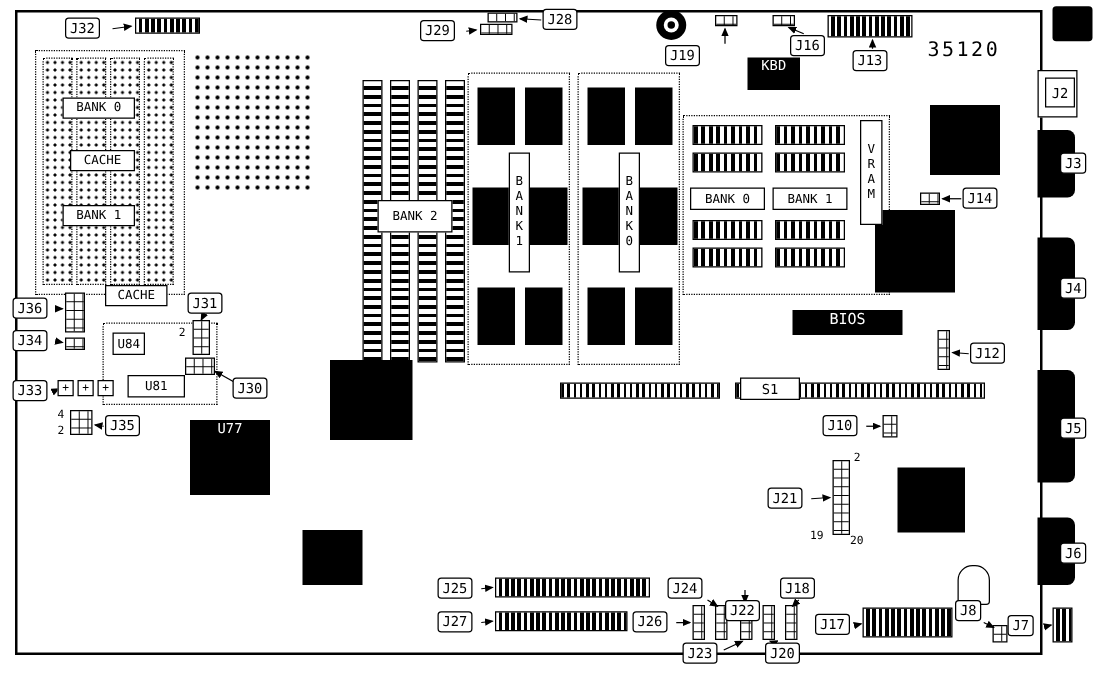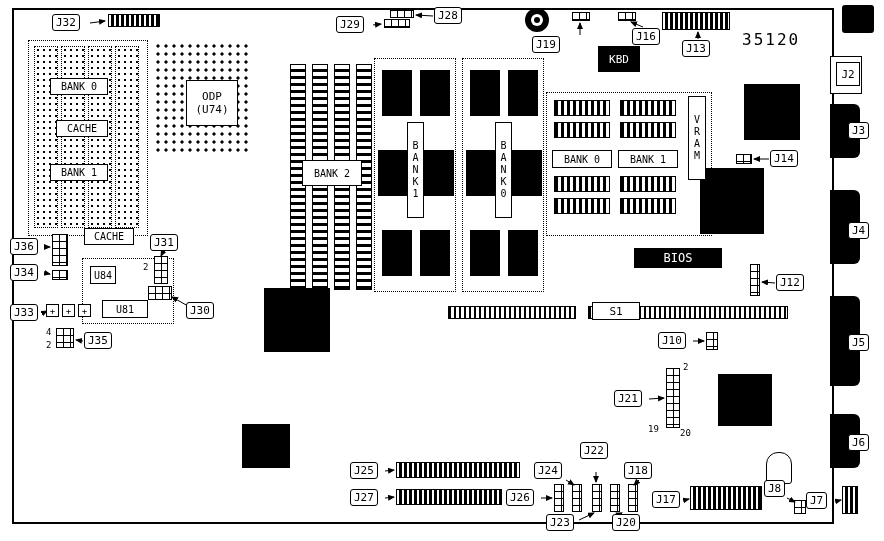--- a/index.html
+++ b/index.html
@@ -3,21 +3,21 @@
 <meta charset="utf-8">
 <style>
   *{margin:0;padding:0;box-sizing:border-box}
   html,body{width:884px;height:541px;background:#fff;overflow:hidden}
   body{font-family:"DejaVu Sans Mono","Liberation Mono",monospace;color:#000;position:relative}
   .abs{position:absolute}
   .lbl{position:absolute;z-index:6;background:#fff;border:1px solid #000;border-radius:3px;
        font-size:11px;line-height:15px;text-align:center;padding:0 3px;white-space:nowrap}
   .box{position:absolute;z-index:5;background:#fff;border:1px solid #000;display:flex;
        align-items:center;justify-content:center;font-size:10px;white-space:nowrap}
-  .chip{position:absolute;z-index:3;background:#000;color:#fff;display:flex;align-items:center;
+  .chip{position:absolute;z-index:3;background:#000;color:#fff;display:flex;
        justify-content:center;font-size:11px;text-align:center}
   .dotted{position:absolute;border:1px dotted #000;z-index:1;background:#fff}
   .sock{position:absolute;z-index:2;border:1px dotted #000;
        background-image:radial-gradient(#000 1px,transparent 1.4px);background-size:6px 6px}
   .pga{position:absolute;z-index:2;background-image:radial-gradient(#000 1.4px,transparent 1.8px);
        background-size:8px 8px}
   .grid2{position:absolute;z-index:3;border:1px solid #000;background-color:#fff;
        background-image:linear-gradient(#000 1px,transparent 1px),linear-gradient(90deg,#000 1px,transparent 1px);
        background-size:7px 7px;background-position:-1px -1px}
   .dip{position:absolute;z-index:2;border:1px solid #000;
@@ -75,24 +75,20 @@
   <div class="sock" style="left:61px;top:46px;width:24px;height:182px"></div>
   <div class="sock" style="left:88px;top:46px;width:24px;height:182px"></div>
   <div class="sock" style="left:115px;top:46px;width:24px;height:182px"></div>
   <div class="box" style="left:50px;top:78px;width:58px;height:17px">BANK 0</div>
   <div class="box" style="left:56px;top:120px;width:52px;height:17px">CACHE</div>
   <div class="box" style="left:50px;top:164px;width:58px;height:17px">BANK 1</div>
 
   <div class="box" style="left:84px;top:228px;width:50px;height:17px">CACHE</div>
 
   <div class="pga" style="left:154px;top:42px;width:98px;height:110px"></div>
-  <div class="box" style="left:186px;top:80px;width:52px;height:46px;flex-direction:column;font-size:11px">
-    <span>ODP</span>
-    <span>(U74)</span>
-  </div>
 
 
   <div class="grid2" style="left:52px;top:234px;width:16px;height:32px"></div>
   <div class="lbl" style="left:10px;top:238px">J36</div>
 
   <div class="grid2" style="left:52px;top:270px;width:16px;height:10px"></div>
   <div class="lbl" style="left:10px;top:264px">J34</div>
 
   <div class="lbl" style="left:10px;top:304px">J33</div>
   <div class="box" style="left:46px;top:304px;width:13px;height:13px;font-size:9px">+</div>
@@ -112,20 +108,23 @@
   <div class="num" style="left:46px;top:340px">2</div>
   <div class="lbl" style="left:84px;top:332px">J35</div>
 
   <div class="grid2" style="left:154px;top:256px;width:14px;height:28px"></div>
   <div class="num" style="left:143px;top:262px">2</div>
   <div class="lbl" style="left:150px;top:234px">J31</div>
 
   <div class="grid2" style="left:148px;top:286px;width:24px;height:14px"></div>
   <div class="lbl" style="left:186px;top:302px">J30</div>
 
+  <div class="chip" style="left:152px;top:336px;width:64px;height:60px">
+    <span>U77</span>
+  </div>
 
   <div class="chip" style="left:264px;top:288px;width:66px;height:64px"></div>
   <div class="chip" style="left:242px;top:424px;width:48px;height:44px"></div>
 
   <div class="simm" style="left:290px;top:64px;width:16px;height:226px"></div>
   <div class="simm" style="left:312px;top:64px;width:16px;height:226px"></div>
   <div class="simm" style="left:334px;top:64px;width:16px;height:226px"></div>
   <div class="simm" style="left:356px;top:64px;width:16px;height:226px"></div>
   <div class="box" style="left:302px;top:160px;width:60px;height:26px">BANK 2</div>
 
@@ -197,21 +196,21 @@
   <div class="lbl" style="left:350px;top:489px">J27</div>
 
   <div class="grid2" style="left:554px;top:484px;width:10px;height:28px"></div>
   <div class="grid2" style="left:572px;top:484px;width:10px;height:28px"></div>
   <div class="grid2" style="left:592px;top:484px;width:10px;height:28px"></div>
   <div class="grid2" style="left:610px;top:484px;width:10px;height:28px"></div>
   <div class="grid2" style="left:628px;top:484px;width:10px;height:28px"></div>
 
   <div class="lbl" style="left:506px;top:489px">J26</div>
   <div class="lbl" style="left:534px;top:462px">J24</div>
-  <div class="lbl" style="left:580px;top:442px">J22</div>
+  <div class="lbl" style="left:580px;top:480px">J22</div>
   <div class="lbl" style="left:624px;top:462px">J18</div>
   <div class="lbl" style="left:546px;top:514px">J23</div>
   <div class="lbl" style="left:612px;top:514px">J20</div>
 
   <div class="conn" style="left:690px;top:486px;width:72px;height:24px"></div>
   <div class="lbl" style="left:652px;top:491px">J17</div>
 
   <div class="abs" style="left:766px;top:452px;width:26px;height:32px;border:1px solid #000;border-radius:12px 12px 3px 3px;background:#fff;z-index:2"></div>
   <div class="grid2" style="left:794px;top:500px;width:12px;height:14px"></div>
   <div class="lbl" style="left:764px;top:480px">J8</div>

